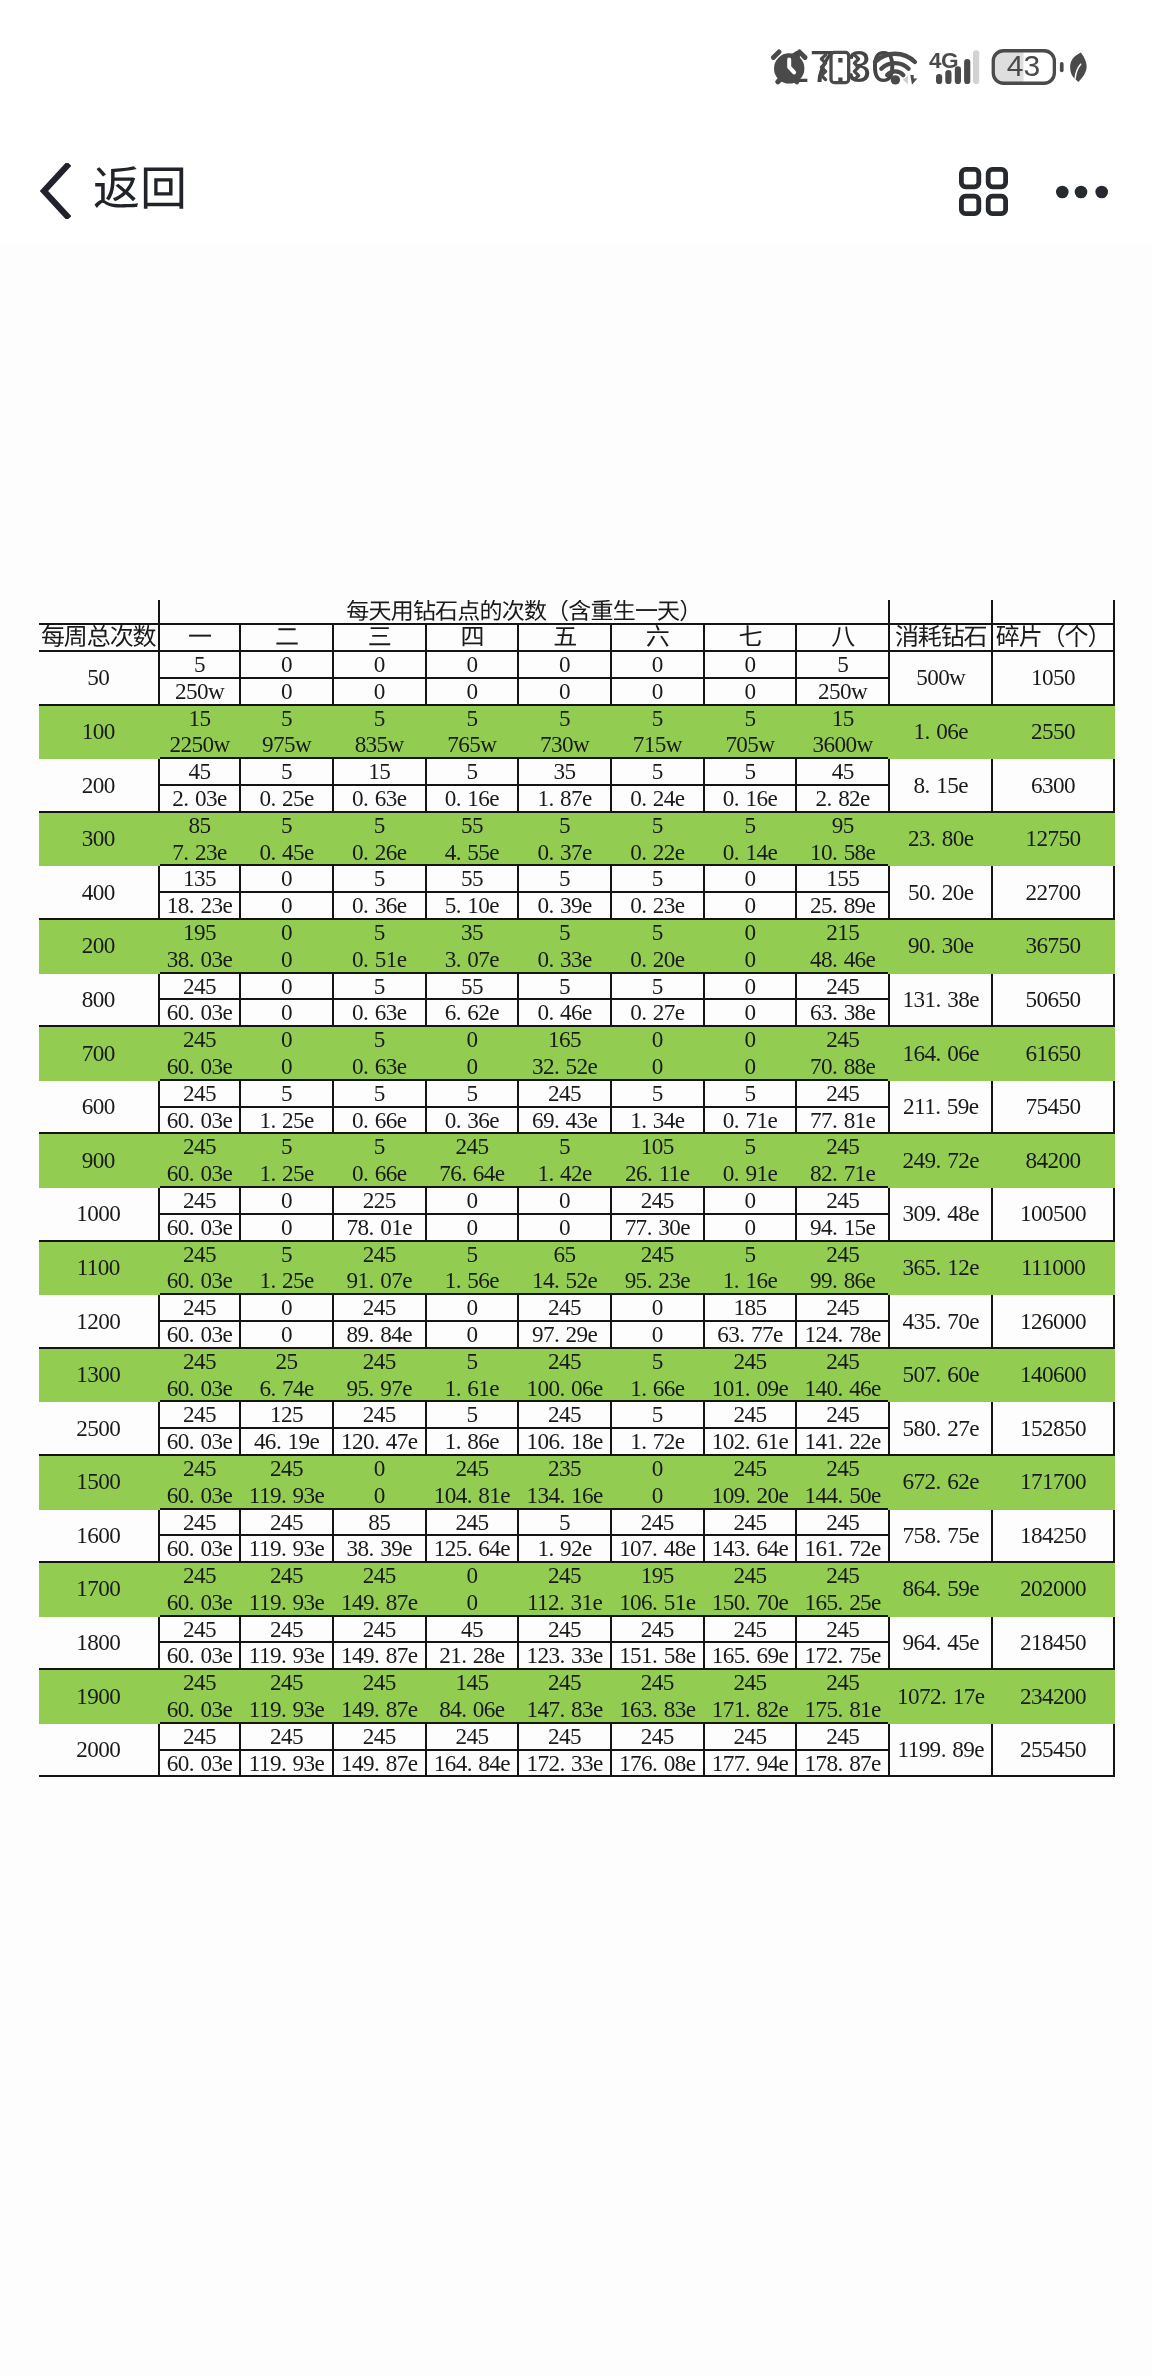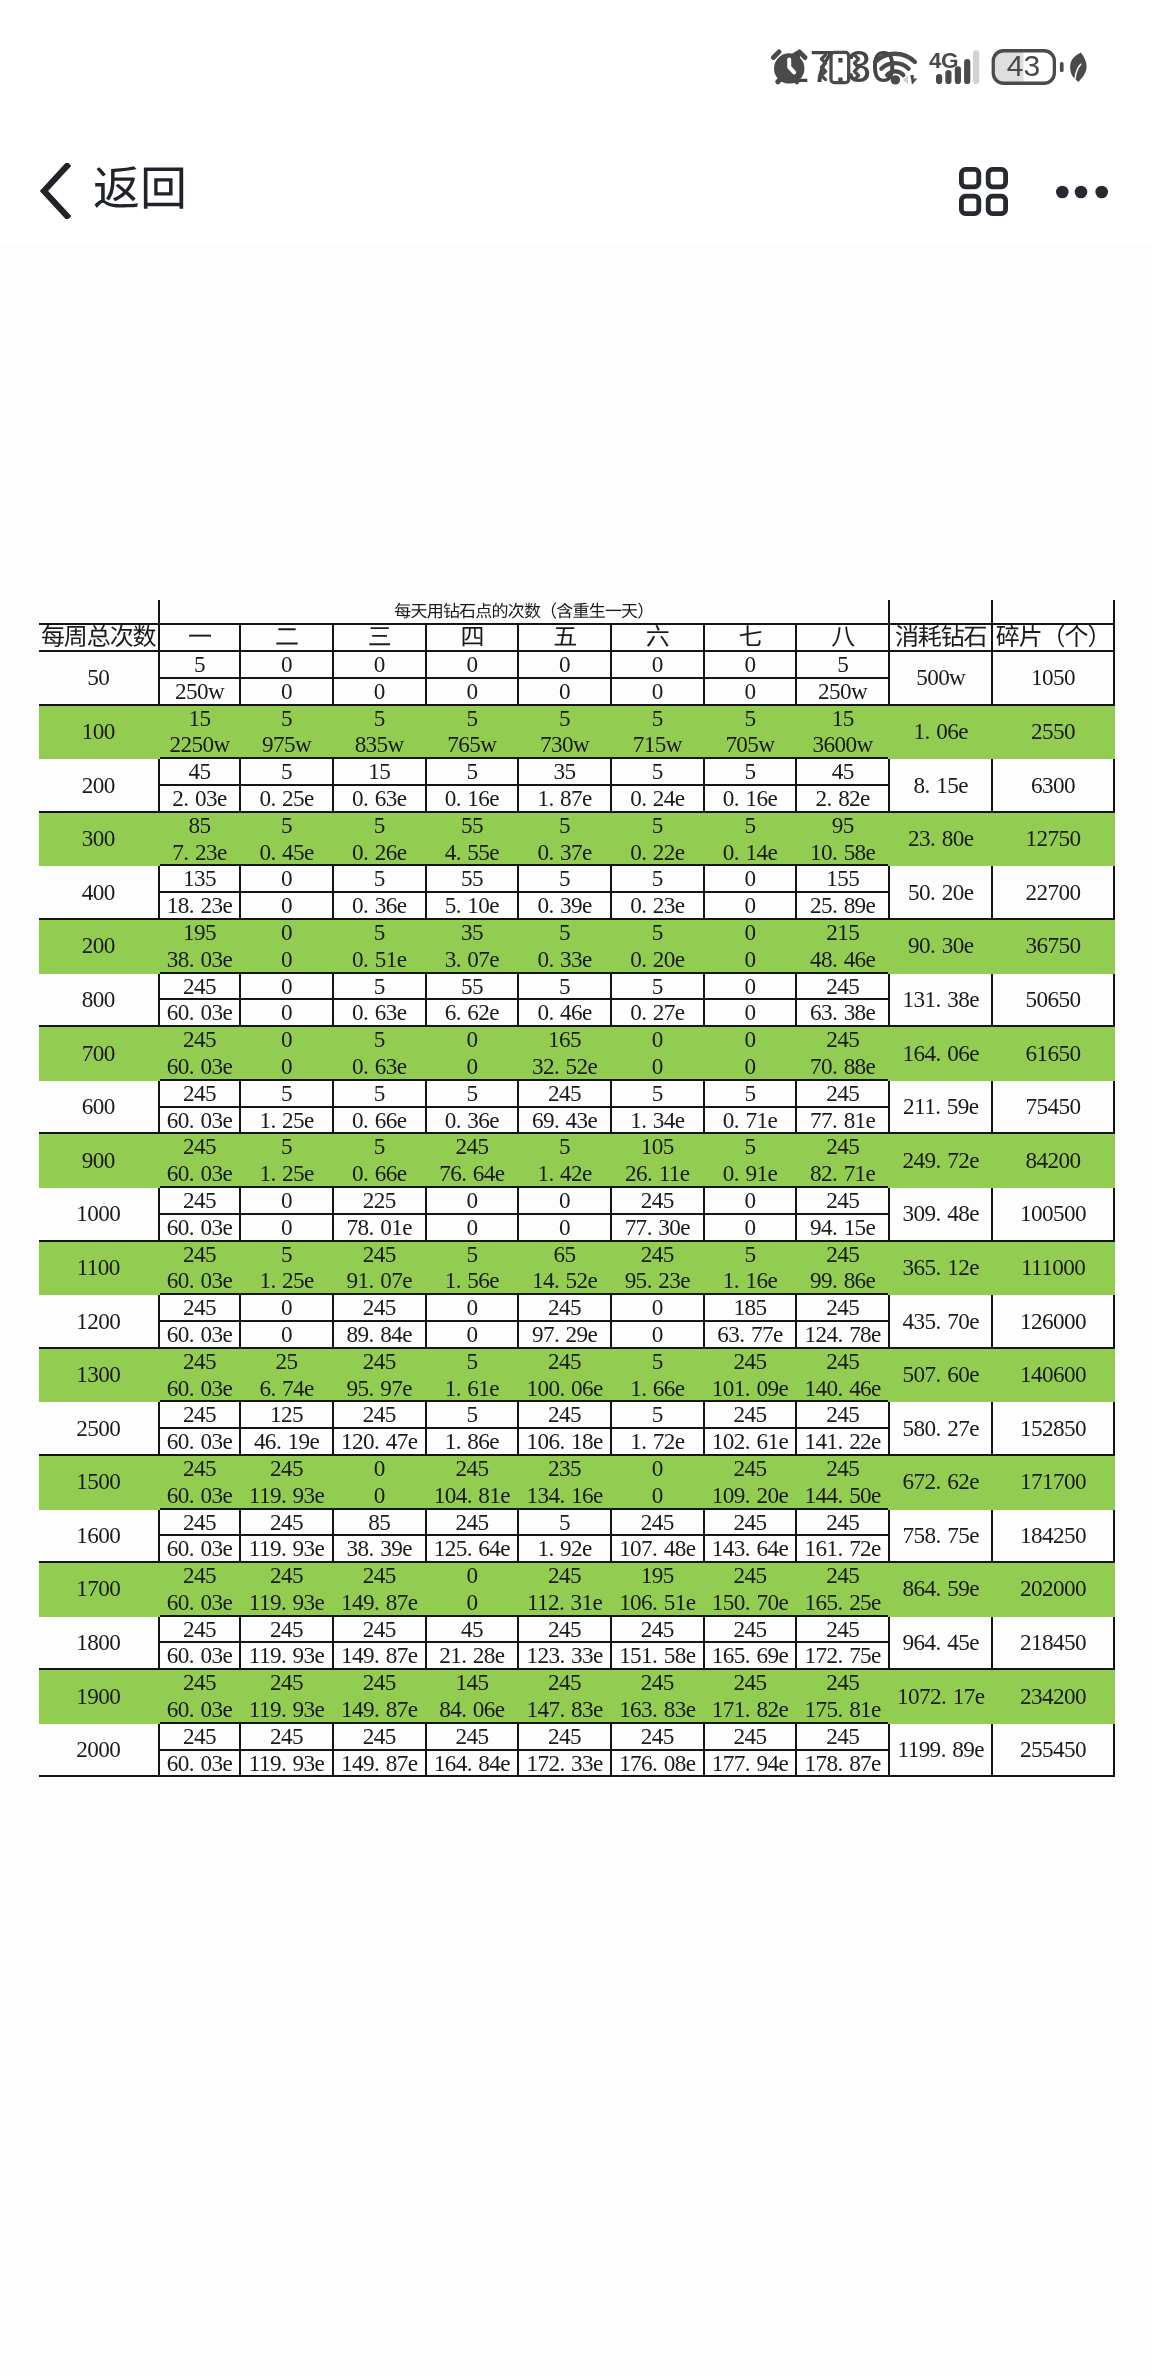--- a/index.html
+++ b/index.html
@@ -44,21 +44,21 @@
 
 table.grid col.c0 { width:120.2px; }
 table.grid col.c1 { width:81.4px; }
 table.grid col.cd { width:92.7px; }
 table.grid col.c9 { width:103.3px; }
 table.grid col.c10 { width:121.4px; }
 
 
 tr.hr1 td { height:23px; line-height:23px; border-top-width:0; }
 tr.hr1 td.nb { border-left-width:0; border-right-width:0; }
-tr.hr1 td.gh { border-left-width:2px; font-size:17px; letter-spacing:-0.8px; }
+tr.hr1 td.gh { border-left-width:2px; font-size:23px; letter-spacing:-0.8px; }
 tr.hr1 td.nb.d  { border-left-width:2px; }
 tr.hr1 td.nb.f  { border-left-width:2px; border-right-width:2px; }
 
 tr.hr2 td { height:25px; line-height:25px; font-size:24px; letter-spacing:-1.1px; }
 tr.dr td { height:24.8px; line-height:24.8px; }
 i.dot { font-style:normal; display:inline-block; width:0.5em; text-align:left; letter-spacing:0; }
 tr.dr td:last-child { border-right-width:2px; }
 
 
 tr.hl td { background:#92CD52; border-left-color:#92CD52; border-right-color:#92CD52; }

